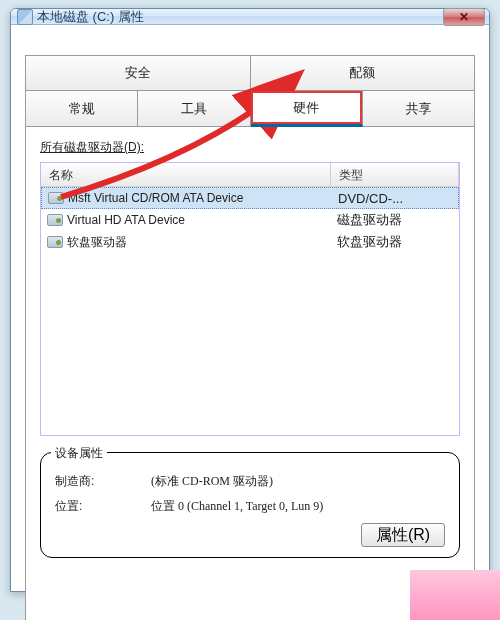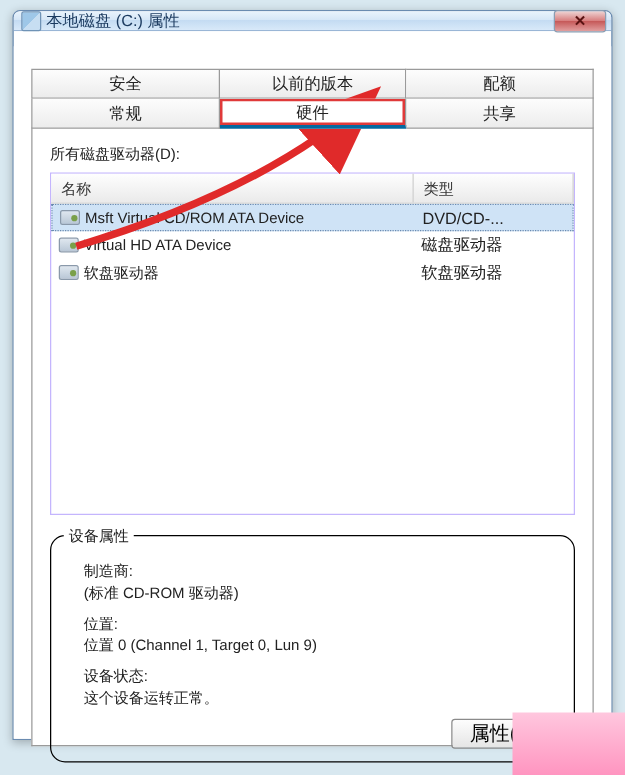--- a/index.html
+++ b/index.html
@@ -28,38 +28,38 @@
     color:#5a1212; display:flex; align-items:center; justify-content:center;
     font-weight:bold; font-size:12px; cursor:pointer;
   }
 
   .body { position: absolute; left:0; right:0; top:28px; bottom:0; background:#fff; padding: 14px 14px 8px 14px; }
 
   
   .tabstrip { margin-top: 4px; }
   .tabrow { display:flex; }
   .tab {
-    flex:1; height:24px; border:1px solid #9a9a9a; border-left:none;
+    flex:1; height:36px; border:1px solid #9a9a9a; border-left:none;
     background:linear-gradient(to bottom,#fdfdfd,#ececec);
     display:flex; align-items:center; justify-content:center;
     font-size:13px; color:#222; cursor:pointer;
   }
   .tabrow .tab:first-child { border-left:1px solid #9a9a9a; }
   .tabrow.row2 .tab { border-top:none; }
   .tab.active {
     background:#fff; border-bottom:3px solid #0369a1;
     box-shadow: 0 0 0 2px #e03a3a inset;
     position:relative; z-index:2;
   }
   .tabpage {
     border:1px solid #9a9a9a; border-top:none; height:494px;
     padding:12px 14px; background:#fff;
   }
 
-  .section-label { font-size:12px; color:#222; margin-bottom:6px; }
+  .section-label { font-size:12px; color:#222; margin-bottom:6px;text-decoration:underline; }
 
   .listview {
     border:1px solid #c4b5fd; height:274px; background:#fff;
     display:flex; flex-direction:column;
   }
   .listhead { display:flex; height:24px; border-bottom:1px solid #cfcfcf;
     background:linear-gradient(to bottom,#fefefe,#eaeaea);
   }
   .listhead .col { border-right:1px solid #d0d0d0; padding:4px 8px; font-size:12px; color:#333; }
   .col-name { flex: 0 0 290px; }
@@ -76,23 +76,23 @@
     position:relative;
   }
   .dev-icon::after{ content:""; position:absolute; right:1px; top:3px; width:5px; height:5px;
     background:#7aa04a; border-radius:50%; }
 
   .groupbox {
     border:1px solid #000000; border-radius:12px; margin-top:16px; padding:12px 14px 10px;
     position:relative;
   }
   .groupbox .legend { position:absolute; top:-8px; left:10px; background:#fff; padding:0 4px; font-size:12px; color:#222; }
-  .proprow { display:flex; margin:8px 12px; font-size:13px; color:#222;flex-direction:column; }
+  .proprow { display:flex; margin:8px 0; font-size:13px; color:#222; }
   .proprow .k { width:96px; }
-  .proprow .v { flex:1; font-family:Liberation Sans, sans-serif; }
+  .proprow .v { flex:1; font-family:Liberation Serif, serif; }
   .btnrow { display:flex; justify-content:flex-end; margin-top:8px; }
   .btn {
     min-width:84px; height:24px; border:1px solid #8a8a8a; border-radius:3px;
     background:linear-gradient(to bottom,#fdfdfd,#e5e5e5);
     display:flex; align-items:center; justify-content:center;
     font-size:16px; cursor:pointer; padding:0 10px;
   }
 
   
   .arrow-svg { position:absolute; left:30px; top:48px; width:290px; height:150px; pointer-events:none; }
@@ -109,25 +109,25 @@
     <div class="title">本地磁盘 (C:) 属性</div>
     <div class="close-btn">
       <span>✕</span>
     </div>
   </div>
 
   <div class="body">
     <div class="tabstrip">
       <div class="tabrow row1">
         <div class="tab">安全</div>
-        <div class="tab">以前的版本</div>
         <div class="tab">配额</div>
       </div>
       <div class="tabrow row2">
         <div class="tab">常规</div>
+        <div class="tab">工具</div>
         <div class="tab active">硬件</div>
         <div class="tab">共享</div>
       </div>
 
       <div class="tabpage">
         <div class="section-label">所有磁盘驱动器(D):</div>
 
         <div class="listview">
           <div class="listhead">
             <div class="col col-name">名称</div>
@@ -161,24 +161,20 @@
         <div class="groupbox">
           <div class="legend">设备属性</div>
           <div class="proprow">
             <div class="k">制造商:</div>
             <div class="v">(标准 CD-ROM 驱动器)</div>
           </div>
           <div class="proprow">
             <div class="k">位置:</div>
             <div class="v">位置 0 (Channel 1, Target 0, Lun 9)</div>
           </div>
-          <div class="proprow">
-            <div class="k">设备状态:</div>
-            <div class="v">这个设备运转正常。</div>
-          </div>
           <div class="btnrow">
             <div class="btn">属性(R)</div>
           </div>
         </div>
       </div>
     </div>
   </div>
 
   <svg class="arrow-svg" viewBox="0 0 290 150">
     <defs>

